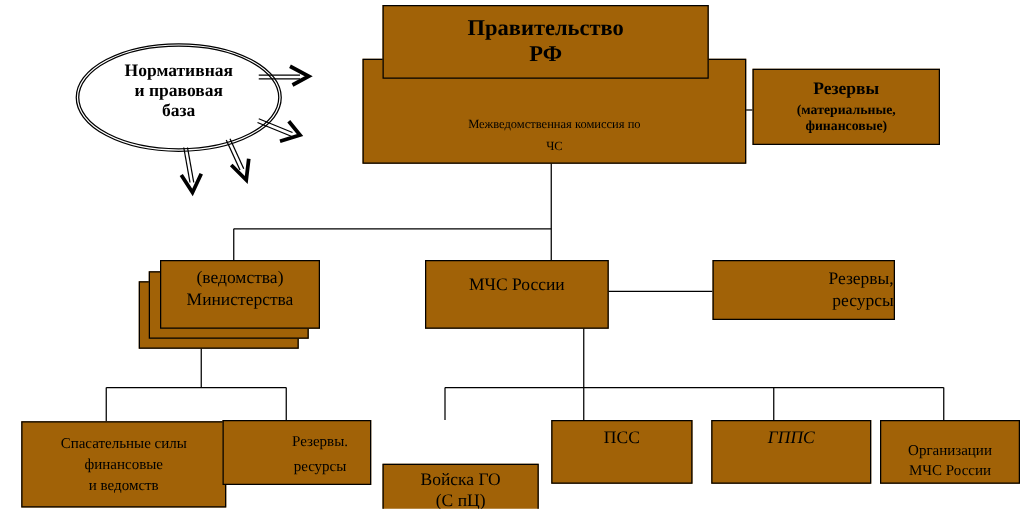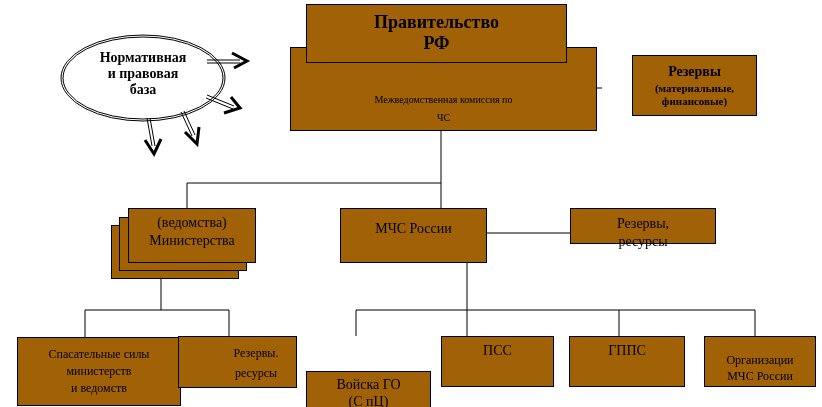--- a/index.html
+++ b/index.html
@@ -66,62 +66,62 @@
 <div class="box" style="left:290px; top:47px; width:307px; height:84px; padding-top:43px; font-size:10px; line-height:18px;">
   <span class="lbl">Межведомственная комиссия по</span>
   <span class="lbl">ЧС</span>
 </div>
 
 <div class="box bold" style="left:306px; top:4px; width:261px; height:59px; padding-top:7px; font-size:18px; line-height:21px;">
   <span class="lbl">Правительство</span>
   <span class="lbl">РФ</span>
 </div>
 
-<div class="box bold" style="left:632px; top:55px; width:125px; height:61px; padding-top:6px;">
+<div class="box bold" style="left:602px; top:55px; width:150px; height:61px; padding-top:6px;">
   <span class="lbl" style="font-size:14px; line-height:20px;">Резервы</span>
   <span class="lbl" style="font-size:11px; line-height:13px;">(материальные,</span>
   <span class="lbl" style="font-size:11px; line-height:13px;">финансовые)</span>
 </div>
 
 <div class="box" style="left:111px; top:225px; width:128px; height:54px;"></div>
 <div class="box" style="left:119px; top:217px; width:128px; height:54px;"></div>
 <div class="box" style="left:128px; top:208px; width:128px; height:55px; padding-top:5px; font-size:14px; line-height:18px;">
   <span class="lbl">(ведомства)</span>
   <span class="lbl">Министерства</span>
 </div>
 
 <div class="box" style="left:340px; top:208px; width:147px; height:55px; padding-top:11px; font-size:14px; line-height:18px;">
   <span class="lbl">МЧС России</span>
 </div>
 
-<div class="box" style="left:570px; top:208px; width:146px; height:36px; padding-top:6px; font-size:14px; line-height:18px;">
+<div class="box" style="left:570px; top:208px; width:146px; height:48px; padding-top:6px; font-size:14px; line-height:18px;text-align:right;">
   <span class="lbl">Резервы,</span>
   <span class="lbl">ресурсы</span>
 </div>
 
 <div class="box" style="left:17px; top:337px; width:164px; height:69px; padding-top:8px; font-size:12px; line-height:17px;">
   <span class="lbl">Спасательные силы</span>
-  <span class="lbl">министерств</span>
+  <span class="lbl">финансовые</span>
   <span class="lbl">и ведомств</span>
 </div>
 
 <div class="box" style="left:178px; top:336px; width:119px; height:52px; padding-top:6px; font-size:12px; line-height:20px;padding-left:37px;">
   <span class="lbl">Резервы.</span>
   <span class="lbl">ресурсы</span>
 </div>
 
 <div class="box" style="left:306px; top:336px; width:125px; height:52px; padding-top:4px; font-size:14px; line-height:17px;margin-top:35px;">
   <span class="lbl">Войска ГО</span>
   <span class="lbl">(С пЦ)</span>
 </div>
 
 <div class="box" style="left:441px; top:336px; width:113px; height:51px; padding-top:5px; font-size:14px; line-height:18px;">
   <span class="lbl">ПСС</span>
 </div>
 
-<div class="box" style="left:569px; top:336px; width:116px; height:51px; padding-top:5px; font-size:14px; line-height:18px;">
+<div class="box" style="left:569px; top:336px; width:128px; height:51px; padding-top:5px; font-size:14px; line-height:18px;font-style:italic;">
   <span class="lbl">ГППС</span>
 </div>
 
 <div class="box" style="left:704px; top:336px; width:112px; height:51px; padding-top:15px; font-size:12px; line-height:16px;">
   <span class="lbl">Организации</span>
   <span class="lbl">МЧС России</span>
 </div>
 
 </body></html>

